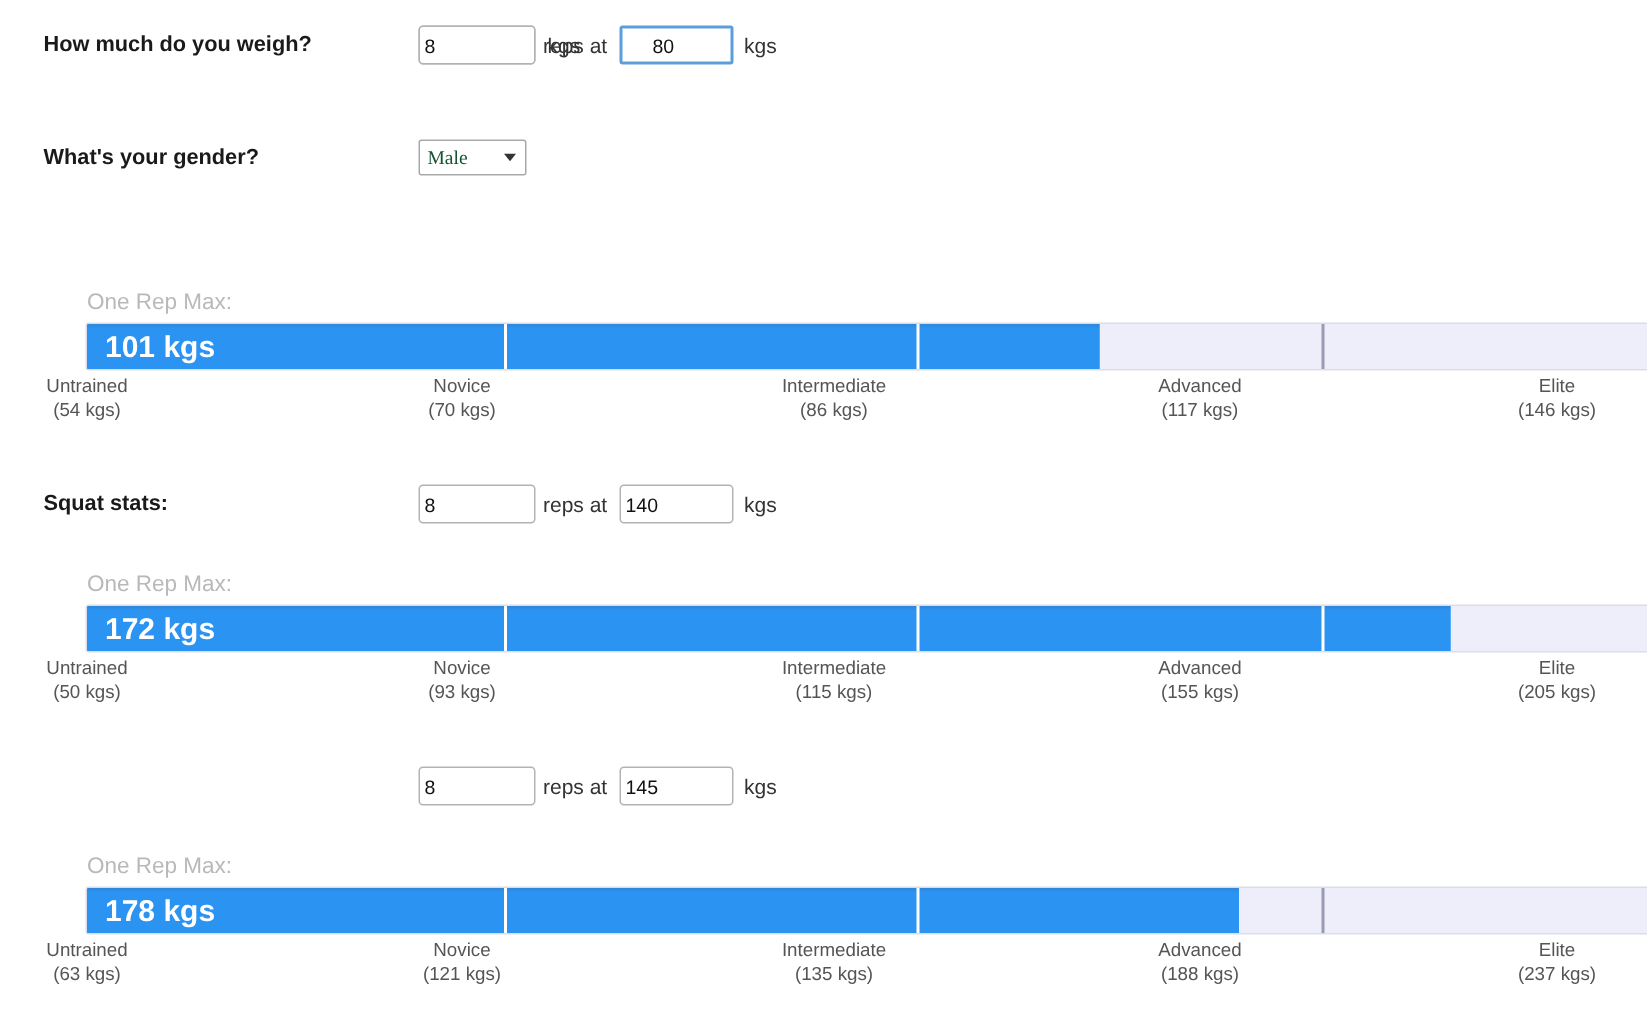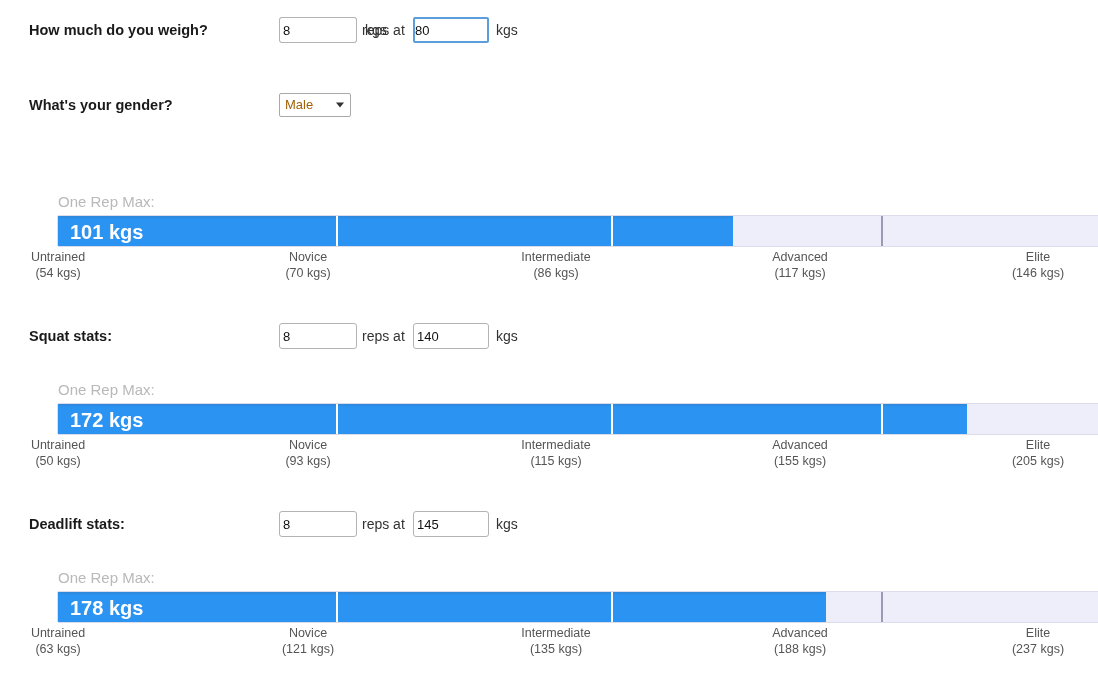--- a/index.html
+++ b/index.html
@@ -45,21 +45,21 @@
     font-family: "Liberation Sans", sans-serif;
     font-size: 13px;
     color: #111;
     padding: 0 3px;
     line-height: 24px;
     outline: none;
   }
   .field.focused {
     border: 2px solid #5c9ddb;
     border-radius: 2px;
-    padding: 0 0;
+    padding: 0 20px;
   }
   .unit {
     position: absolute;
     top: 0;
     line-height: 34px;
     font-size: 14px;
     color: #333;
     white-space: nowrap;
   }
   .select-wrap {
@@ -71,23 +71,24 @@
     position: absolute;
     left: 0;
     top: 5px;
     width: 72px;
     height: 24px;
     box-sizing: border-box;
     border: 1px solid #a9a9a9;
     border-radius: 2px;
     background: #fff;
     font-size: 13px;
-    color: #a16207;
+    color: #14532d;
     line-height: 22px;
     padding-left: 5px;
+    font-family: Liberation Serif, serif;
   }
   .select-arrow {
     position: absolute;
     right: 6px;
     top: 50%;
     transform: translateY(-50%);
     width: 0;
     height: 0;
     border-left: 4px solid transparent;
     border-right: 4px solid transparent;
@@ -261,21 +262,20 @@
           <span class="lvl">Advanced</span>
           <span class="val">(155 kgs)</span>
         </div>
         <div class="scale-item" style="left: 994px; width: 88px; transform: none;">
           <span class="lvl">Elite</span>
           <span class="val">(205 kgs)</span>
         </div>
       </div>
     </div>
     <div class="form-row" style="top: 507px;">
-      <span class="form-label">Deadlift stats:</span>
       <input type="text" class="field" value="8" style="left: 279px; width: 78px;">
       <span class="unit" style="left: 362px;">reps at</span>
       <input type="text" class="field" value="145" style="left: 413px; width: 76px;">
       <span class="unit" style="left: 496px;">kgs</span>
     </div>
     <div class="meter-block" style="top: 569px;">
       <div class="orm-caption">One Rep Max:</div>
       <div class="meter-track">
         <div class="meter-fill" style="width: 70.5%;"></div>
         <div class="tick on-fill" style="left: 25.53%;"></div>

